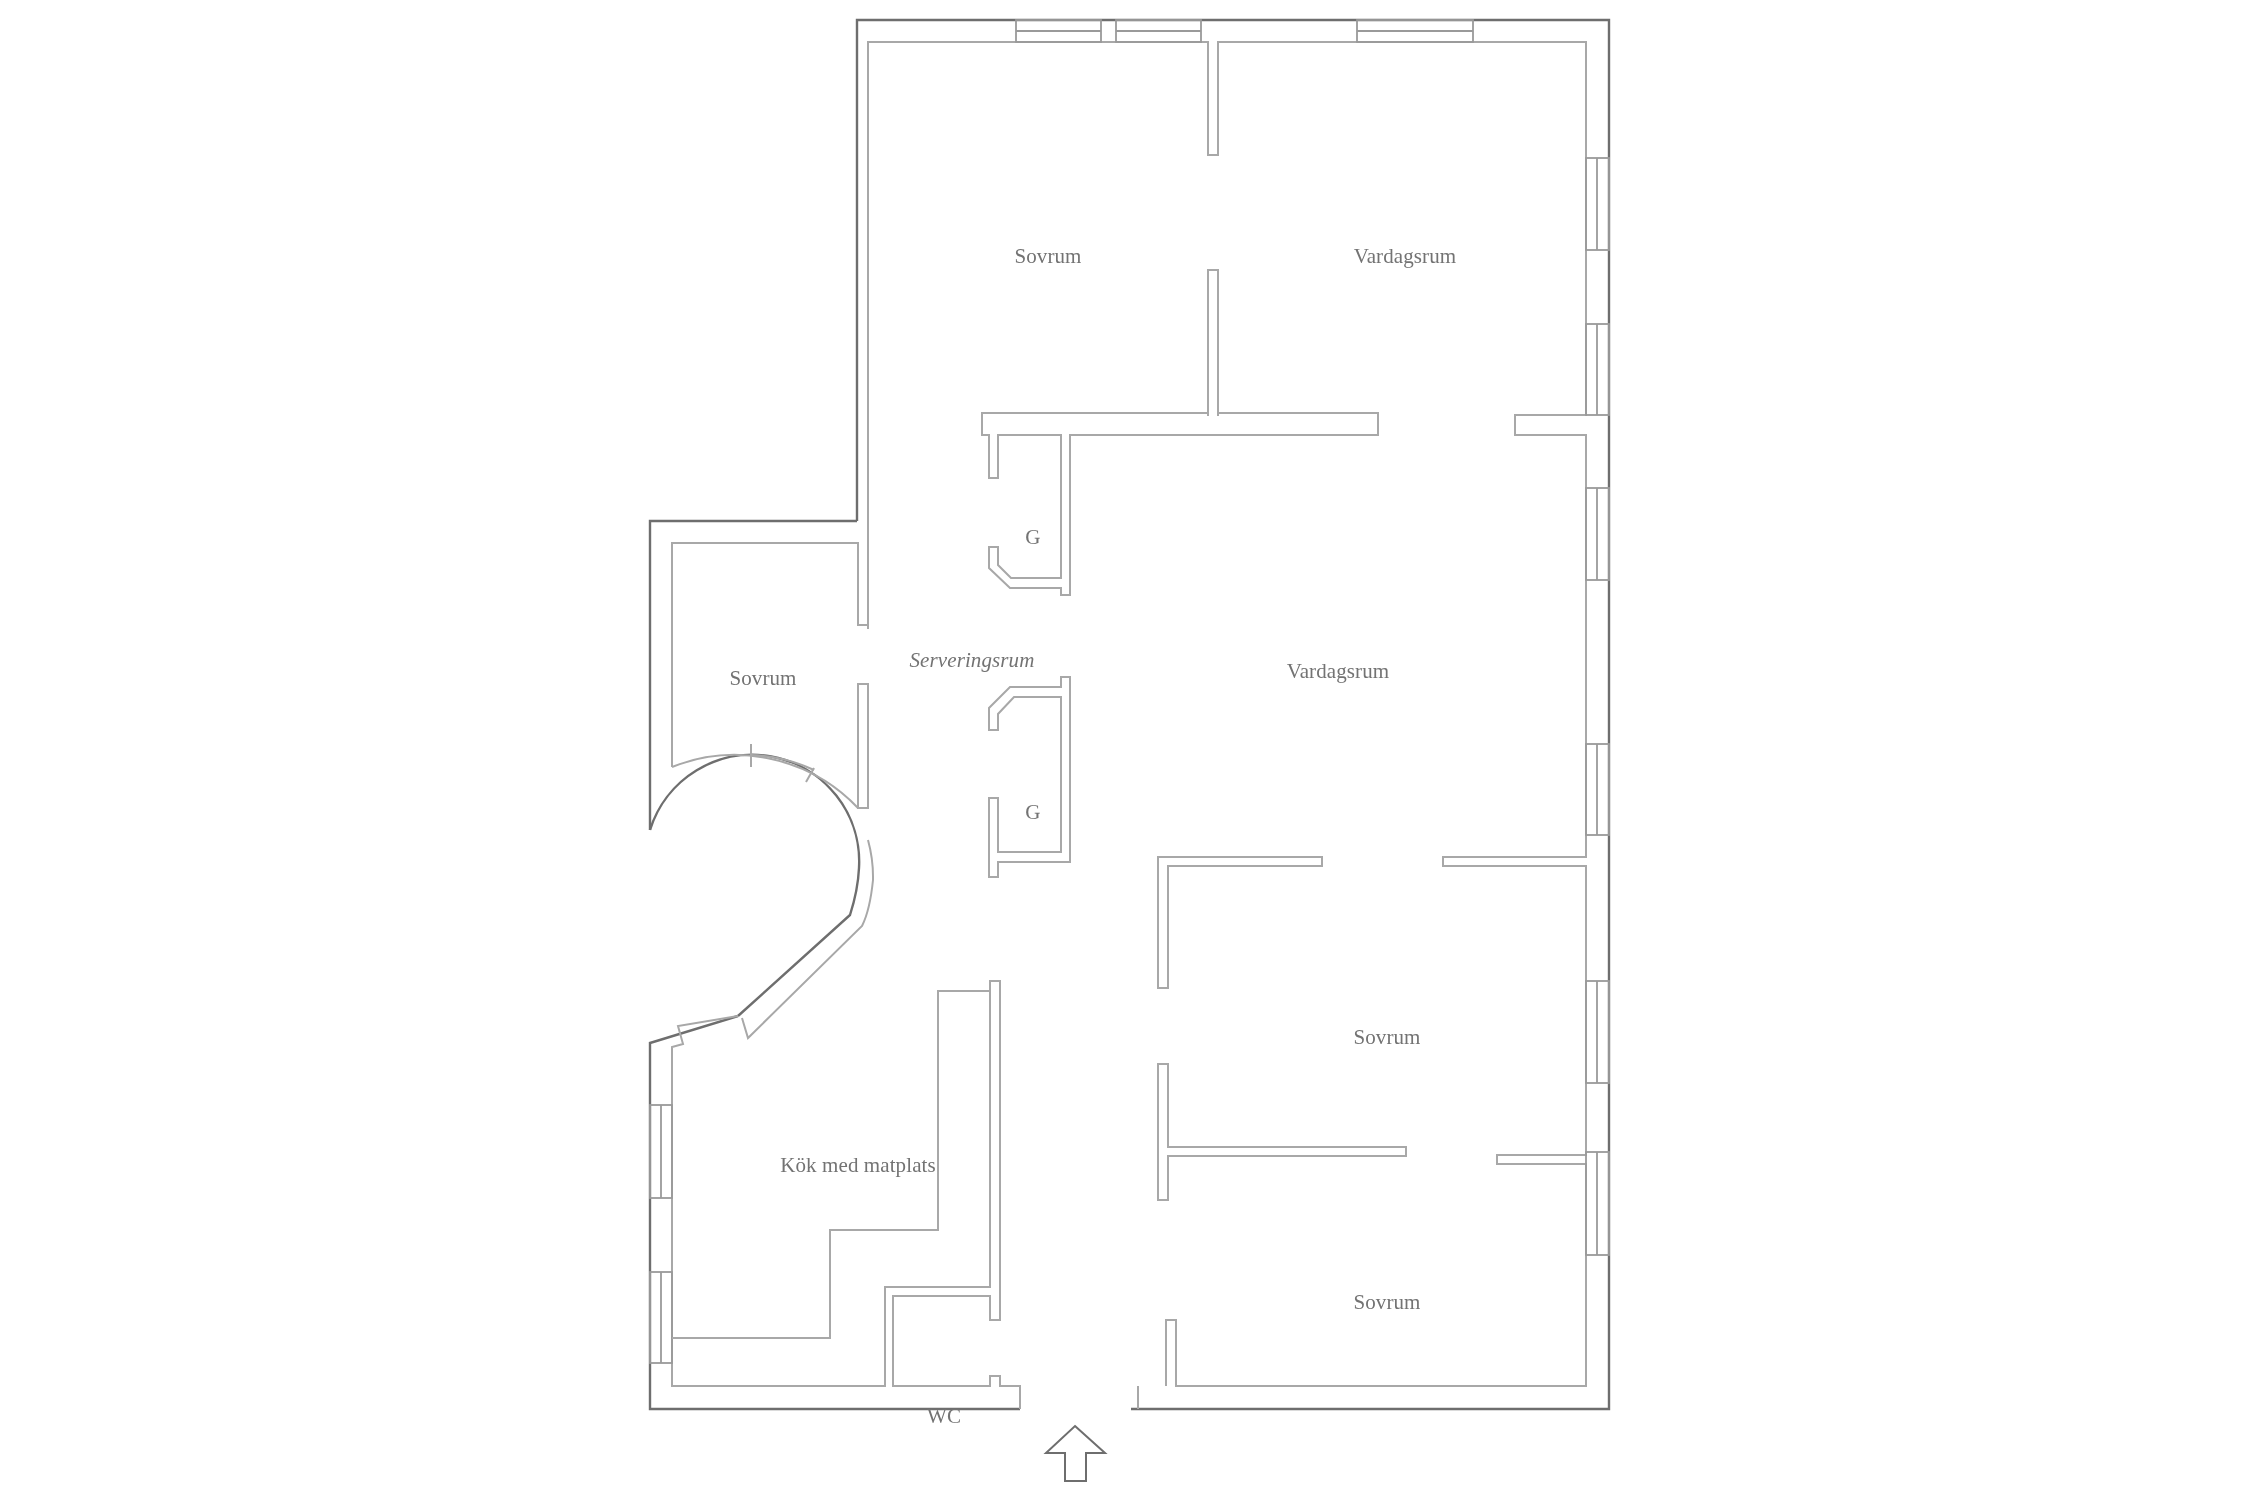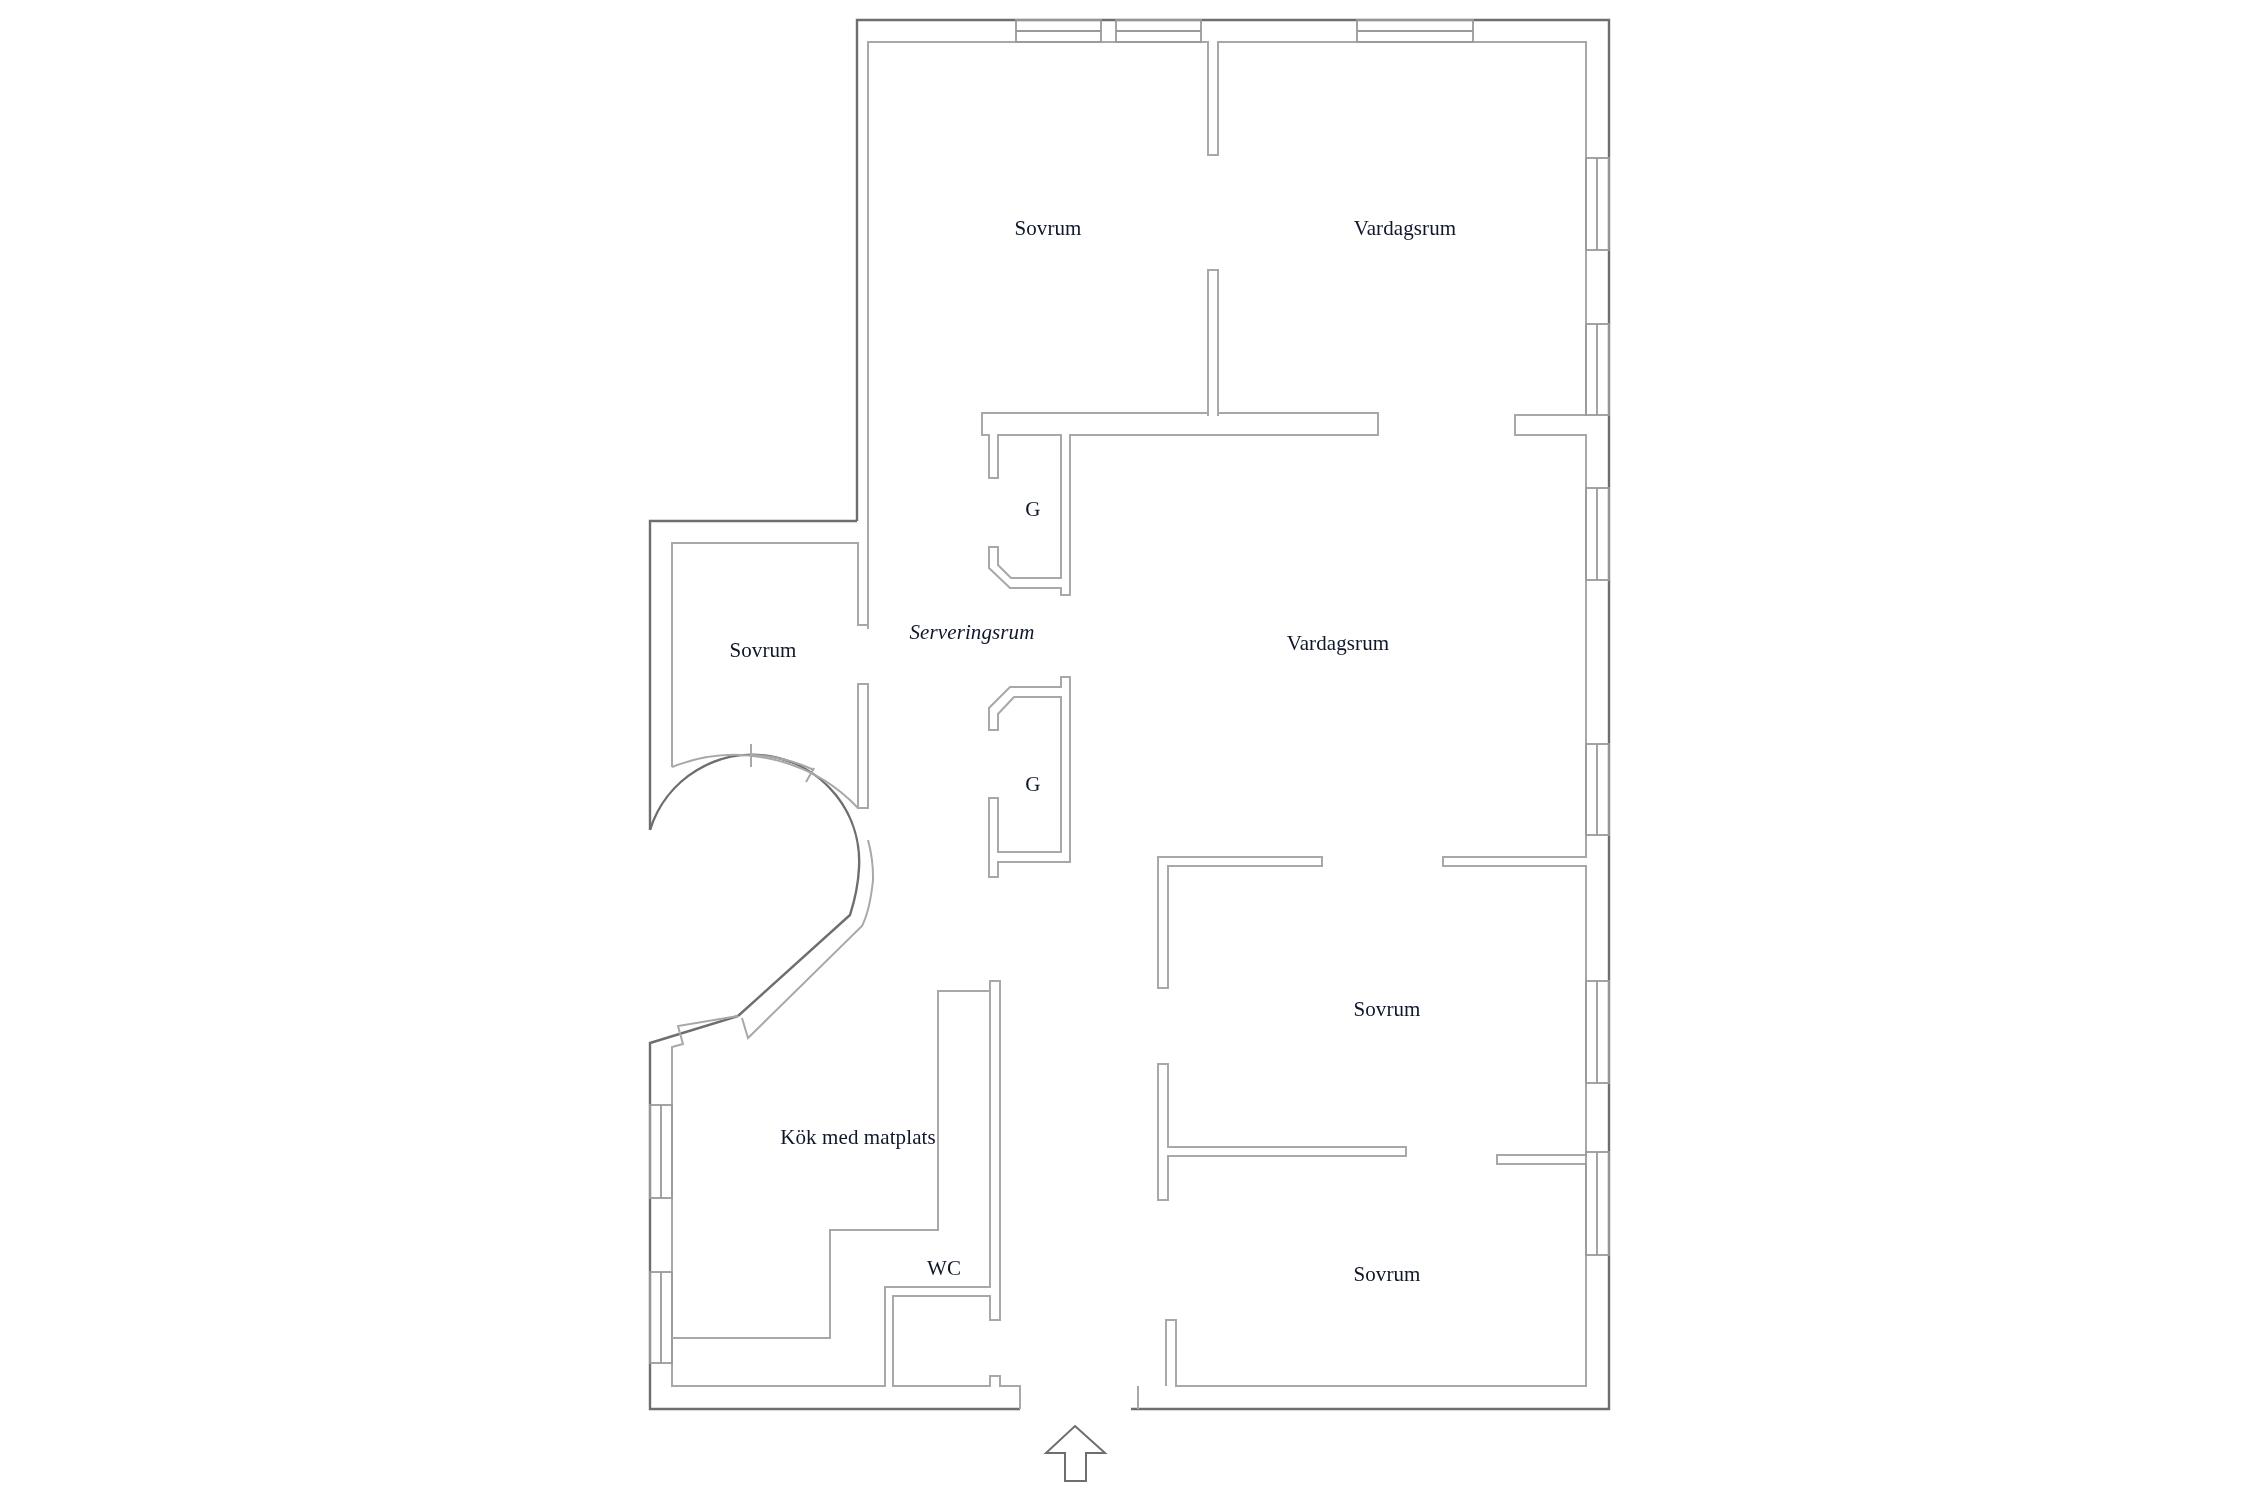--- a/index.html
+++ b/index.html
@@ -1,18 +1,18 @@
 <!DOCTYPE html>
 <html><head>
 <meta charset="utf-8">
 <style>
   html, body { margin: 0; padding: 0; background: #ffffff; }
   body { width: 2250px; height: 1500px; position: relative; overflow: hidden; font-family: "DejaVu Serif", "Liberation Serif", serif; }
   #plan { position: absolute; left: 0; top: 0; width: 2250px; height: 1500px; }
-  .room-label { position: absolute; transform: translate(-50%, -50%); font-family: "Liberation Serif", "DejaVu Serif", serif; font-size: 21px; color: #0f172a; white-space: nowrap; letter-spacing: 0.1px; }
+  .room-label { position: absolute; transform: translate(-50%, -50%); font-family: "Liberation Serif", "DejaVu Serif", serif; font-size: 21px; color: #737373; white-space: nowrap; letter-spacing: 0.1px; margin-top: 28px; }
   .outer { fill: none; stroke: #6e6e6e; stroke-width: 2.4; }
   .wall { fill: none; stroke: #a8a8a8; stroke-width: 2; }
   .win { fill: none; stroke: #9a9a9a; stroke-width: 1.8; }
   .arrow { fill: #ffffff; stroke: #6e6e6e; stroke-width: 2; }
 </style>
 </head>
 <body>
 
 <svg id="plan" viewBox="0 0 2250 1500" xmlns="http://www.w3.org/2000/svg">
 
@@ -108,13 +108,13 @@
 <div class="room-label" style="left:1048px; top:228px;">Sovrum</div>
 <div class="room-label" style="left:1405px; top:228px;">Vardagsrum</div>
 <div class="room-label" style="left:1033px; top:509px;">G</div>
 <div class="room-label" style="left:972px; top:632px;font-style:italic;">Serveringsrum</div>
 <div class="room-label" style="left:763px; top:650px;">Sovrum</div>
 <div class="room-label" style="left:1338px; top:643px;">Vardagsrum</div>
 <div class="room-label" style="left:1033px; top:784px;">G</div>
 <div class="room-label" style="left:1387px; top:1009px;">Sovrum</div>
 <div class="room-label" style="left:858px; top:1137px;">Kök med matplats</div>
 <div class="room-label" style="left:1387px; top:1274px;">Sovrum</div>
-<div class="room-label" style="left:944px; top:1268px;">WC</div>
+<div class="room-label" style="left:944px; top:1388px;">WC</div>
 
 </body></html>

